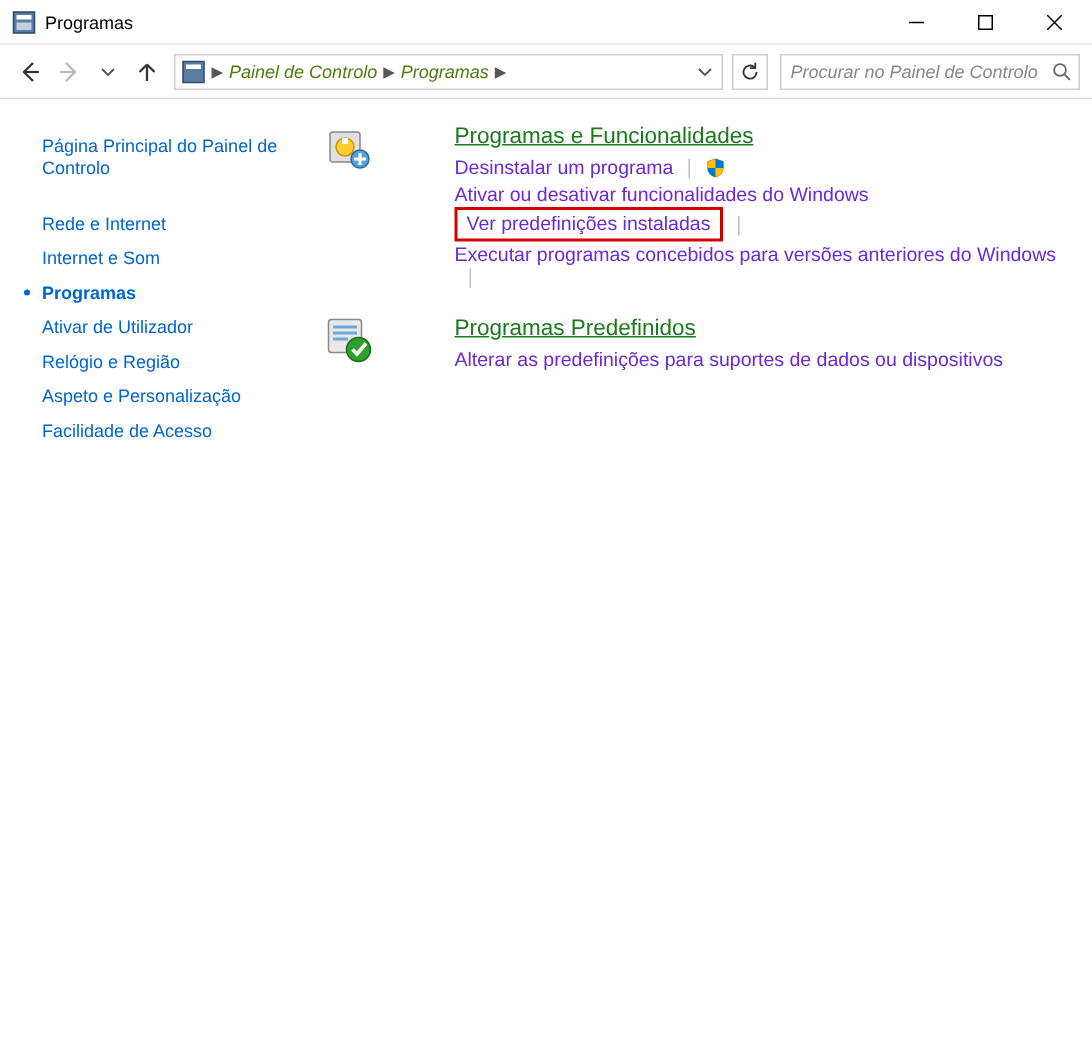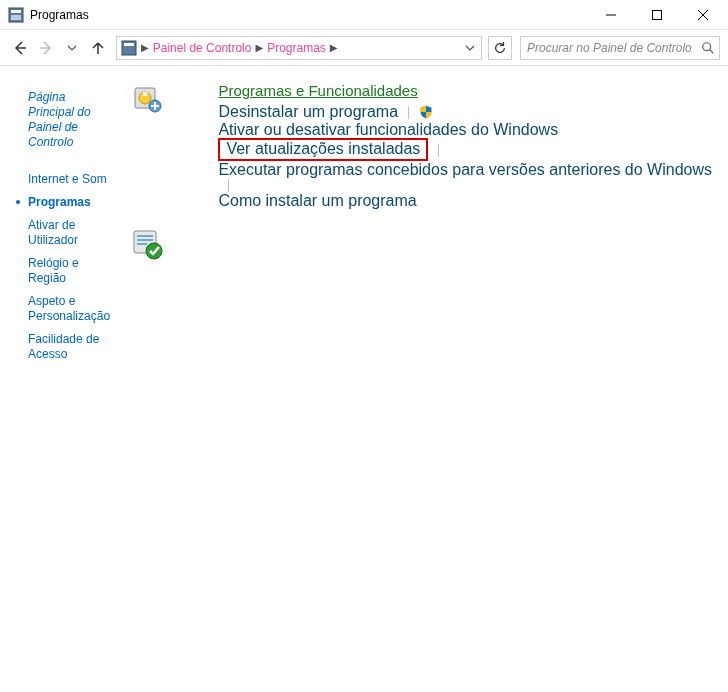--- a/index.html
+++ b/index.html
@@ -58,21 +58,21 @@
     flex: 1;
     display: flex;
     align-items: center;
     border: 1px solid #cfcfcf;
     height: 24px;
     padding: 0 2px 0 4px;
     margin: 0 4px;
     gap: 4px;
   }
   .addr-icon { width: 16px; height: 16px; display:flex; align-items:center; justify-content:center; }
-  .crumb { display: flex; align-items: center; gap: 4px; font-size: 12px; color: #ec4899; }
+  .crumb { display: flex; align-items: center; gap: 4px; font-size: 12px; color: #4d7c0f; font-style: italic; }
   .crumb-sep { color: #555; font-size: 10px; }
   .addr-tail { flex: 1; }
   .addr-drop { width: 18px; display:flex; align-items:center; justify-content:center; }
   .refresh-btn {
     width: 24px; height: 24px;
     border: 1px solid #cfcfcf;
     display:flex; align-items:center; justify-content:center;
     margin-right: 6px;
   }
   .search {
@@ -112,21 +112,21 @@
     position: relative;
   }
   .sidebar a.current::before {
     content: "";
     position: absolute;
     left: -12px; top: 9px;
     width: 4px; height: 4px;
     background: #0066cc;
     border-radius: 50%;
   }
-  .sidebar .home-link { margin-bottom: 14px; font-style: italic; }
+  .sidebar .home-link { margin-bottom: 14px; }
 
   .main {
     flex: 1;
     padding: 0 8px;
   }
   .section {
     display: flex;
     gap: 12px;
     margin-bottom: 18px;
   }
@@ -141,23 +141,23 @@
     font-size: 15px;
     margin: 0 0 4px 0;
     display: block;
   }
   .tasks {
     display: flex;
     flex-wrap: wrap;
     align-items: center;
   }
   .task-link {
-    color: #0c4a6e;
+    color: #6d28d9;
     text-decoration: none;
-    font-size: 16px;
+    font-size: 13px;
     line-height: 18px;
     white-space: nowrap;
   }
   .task-sep {
     width: 1px;
     height: 13px;
     background: #c0c0c0;
     margin: 0 10px;
     display: inline-block;
     vertical-align: middle;
@@ -266,20 +266,21 @@
           <line x1="10" y1="10" x2="14" y2="14" stroke="#666" stroke-width="1.4"></line>
         </svg>
     </span>
   </div>
 </div>
 
 <div class="body">
 
   <div class="sidebar">
     <a href="#" class="home-link">Página Principal do Painel de Controlo</a>
+    <a href="#">Rede e Internet</a>
     <a href="#">Internet e Som</a>
     <a href="#" class="current">Programas</a>
     <a href="#">Ativar de Utilizador</a>
     <a href="#">Relógio e Região</a>
     <a href="#">Aspeto e Personalização</a>
     <a href="#">Facilidade de Acesso</a>
   </div>
 
   <div class="main">
 
@@ -302,41 +303,44 @@
             <svg viewBox="0 0 16 16">
               <path d="M8 1 L14 3 L14 8 Q14 13 8 15 Q2 13 2 8 L2 3 Z" fill="#ffc107" stroke="#b08000" stroke-width="0.5"></path>
               <path d="M8 1 L14 3 L14 8 L8 8 Z" fill="#0078d7"></path>
               <path d="M8 8 L8 15 Q2 13 2 8 Z" fill="#0078d7"></path>
             </svg>
           </span>
           <a href="#" class="task-link">Ativar ou desativar funcionalidades do Windows</a>
 
           <div style="flex-basis:100%;height:0;"></div>
           <span class="highlight-box">
-            <a href="#" class="task-link">Ver atualizações instaladas</a>
+            <a href="#" class="task-link">Ver predefinições instaladas</a>
           </span>
           <span class="task-sep"></span>
           <div style="flex-basis:100%;height:0;"></div>
           <a href="#" class="task-link">Executar programas concebidos para versões anteriores do Windows</a>
           <span class="task-sep"></span>
           <div style="flex-basis:100%;height:0;"></div>
-          <a href="#" class="task-link">Como instalar um programa</a>
         </div>
       </div>
     </div>
 
     <div class="section">
       <div class="section-icon">
         <svg viewBox="0 0 32 32">
           <rect x="3" y="3" width="22" height="22" rx="2" fill="#e8e8e8" stroke="#888"></rect>
           <rect x="6" y="7" width="16" height="2" fill="#66aadd"></rect>
           <rect x="6" y="11" width="16" height="2" fill="#66aadd"></rect>
           <rect x="6" y="15" width="10" height="2" fill="#66aadd"></rect>
           <circle cx="23" cy="23" r="8" fill="#2e9e2e" stroke="#1a6a1a"></circle>
           <path d="M19 23 L22 26 L28 19" fill="none" stroke="#fff" stroke-width="2.5"></path>
         </svg>
       </div>
       <div class="section-content">
+        <a href="#" class="section-title">Programas Predefinidos</a>
+        <div class="tasks">
+          <a href="#" class="task-link">Alterar as predefinições para suportes de dados ou dispositivos</a>
+        </div>
       </div>
     </div>
 
   </div>
 </div>
 
 </body></html>

